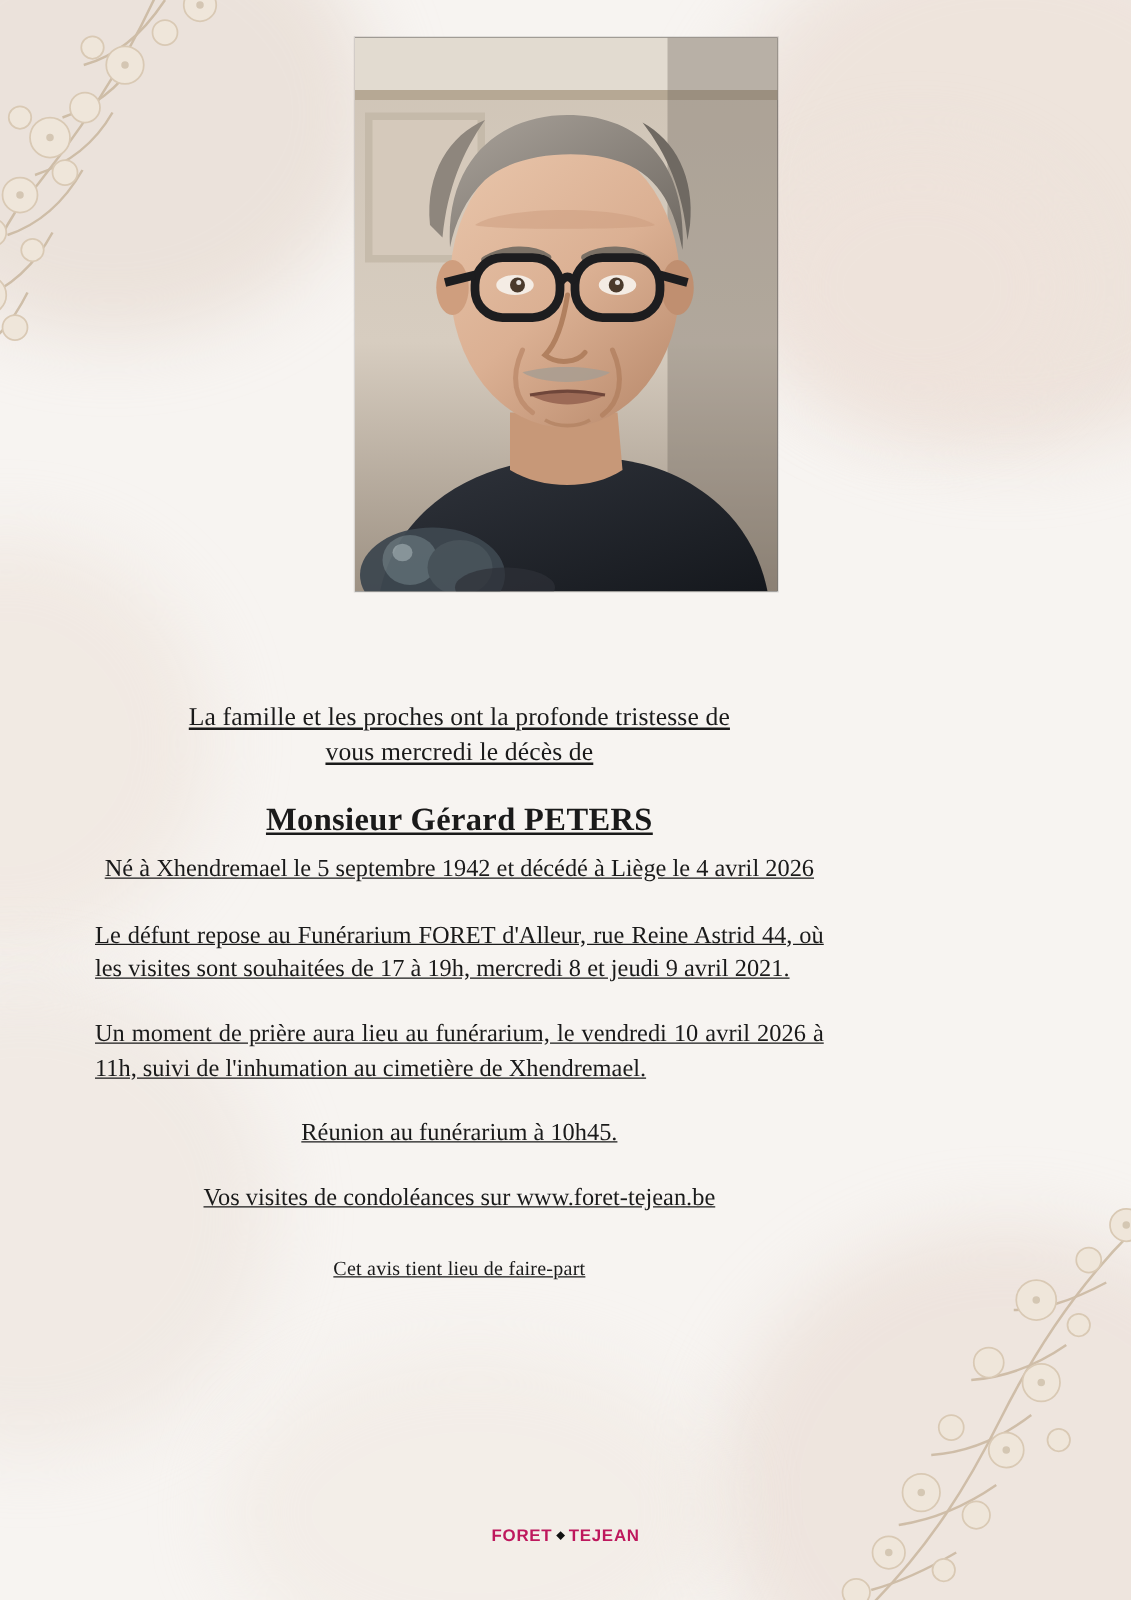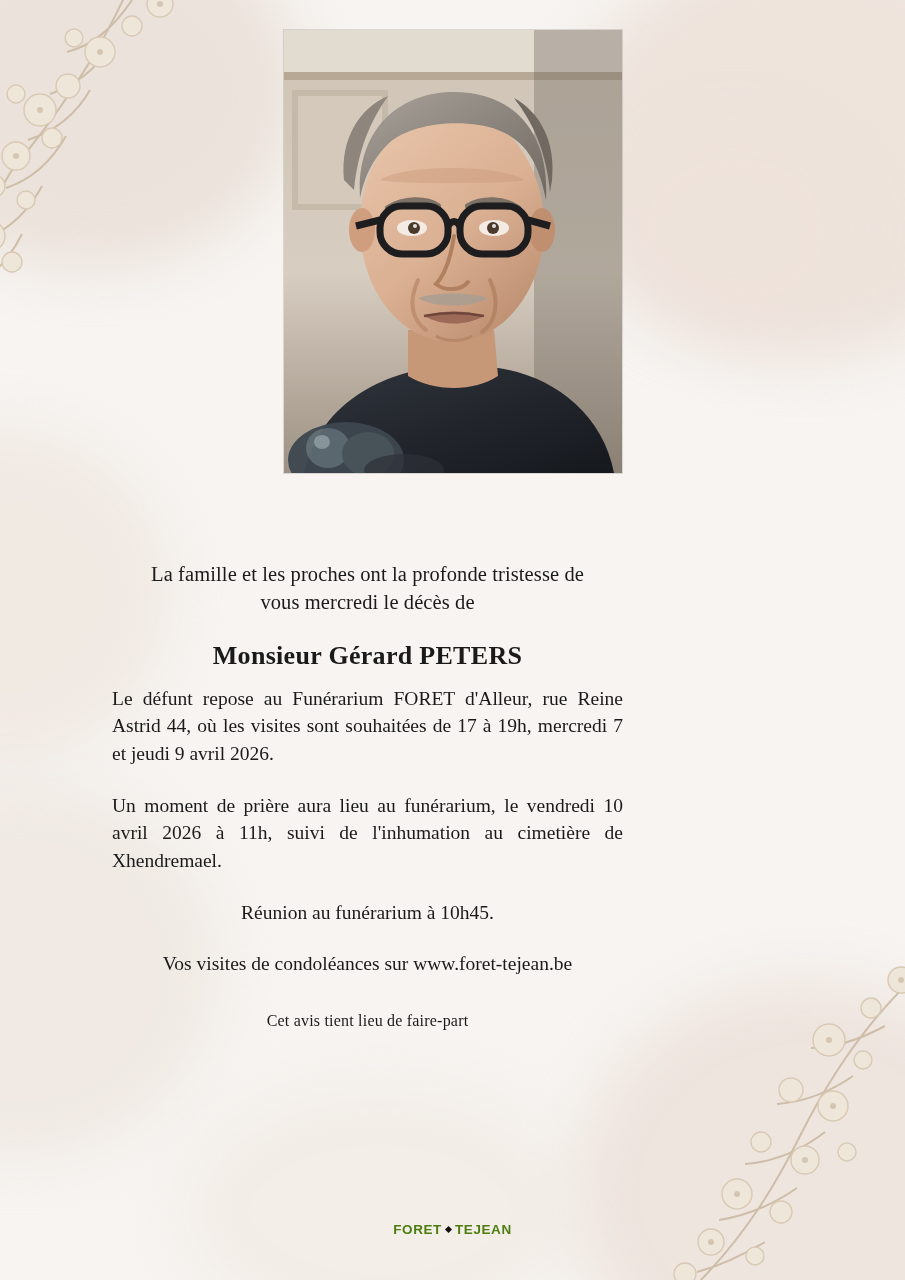--- a/index.html
+++ b/index.html
@@ -84,22 +84,23 @@
     width: 100%;
     height: 100%;
   }
 
   
   .content {
     position: absolute;
     top: 560px;
     left: 0;
     width: 735px;
-    padding: 0 112px;
+    padding: 0 76px;
     box-sizing: border-box;
+    text-decoration: underline;
   }
   .intro {
     text-align: center;
     font-size: 20.5px;
     line-height: 1.38;
     letter-spacing: 0.1px;
     margin: 0 0 12px 0;
   }
   .intro-line {
     display: block;
@@ -142,21 +143,21 @@
   }
   .logo {
     display: inline-flex;
     align-items: center;
     justify-content: center;
     gap: 3px;
     font-family: "Liberation Sans", sans-serif;
     font-weight: bold;
     font-size: 13.5px;
     letter-spacing: 0.6px;
-    color: #4d7c0f;
+    color: #be185d;
   }
   .logo-dot {
     display: inline-block;
     width: 5px;
     height: 5px;
     background: #111;
     transform: rotate(45deg);
     margin: 0 1px;
   }
 </style>
@@ -337,22 +338,23 @@
 
 <div class="content">
 
   <div class="intro">
     <span class="intro-line">La famille et les proches ont la profonde tristesse de</span>
     <span class="intro-line">vous mercredi le décès de</span>
   </div>
 
   <div class="name">Monsieur Gérard PETERS</div>
 
-
-  <p class="para">Le défunt repose au Funérarium FORET d'Alleur, rue Reine Astrid 44, où les visites sont souhaitées de 17 à 19h, mercredi 7 et jeudi 9 avril 2026.</p>
+  <div class="birthdeath">Né à Xhendremael le 5 septembre 1942 et décédé à Liège le 4 avril 2026</div>
+
+  <p class="para">Le défunt repose au Funérarium FORET d'Alleur, rue Reine Astrid 44, où les visites sont souhaitées de 17 à 19h, mercredi 8 et jeudi 9 avril 2021.</p>
   <p class="para">Un moment de prière aura lieu au funérarium, le vendredi 10 avril 2026 à 11h, suivi de l'inhumation au cimetière de Xhendremael.</p>
   <p class="para nojust">Réunion au funérarium à 10h45.</p>
   <p class="para nojust">Vos visites de condoléances sur www.foret-tejean.be</p>
 
   <div class="faire-part">Cet avis tient lieu de faire-part</div>
 </div>
 
 <div class="footer">
   <div class="logo">
     <span>FORET</span>

